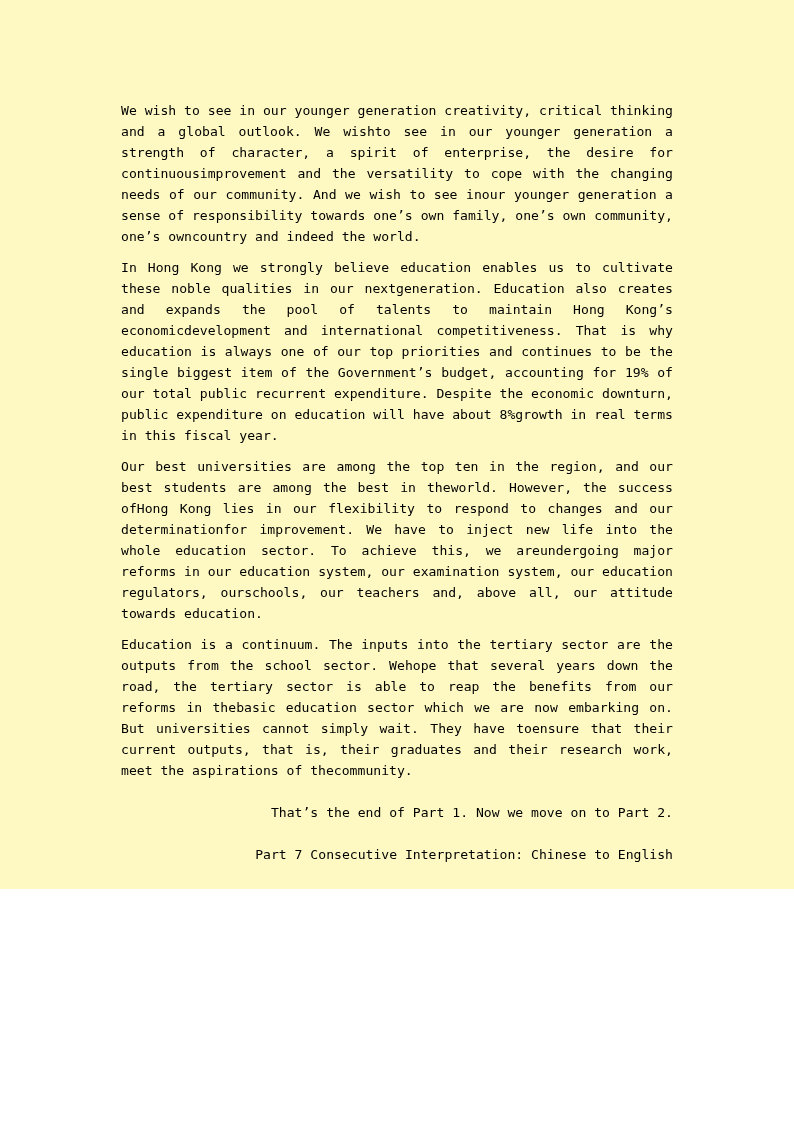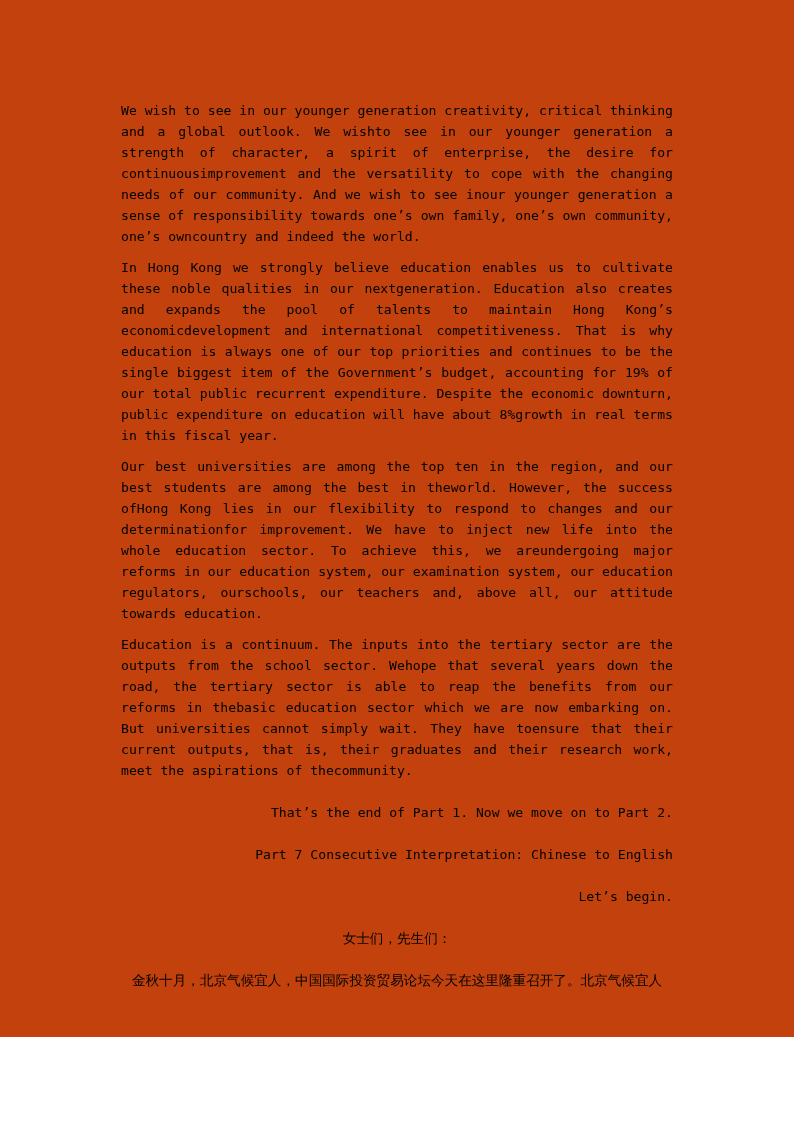--- a/index.html
+++ b/index.html
@@ -3,22 +3,22 @@
 <meta charset="utf-8">
 <style>
   html, body {
     margin: 0;
     padding: 0;
     background: #ffffff;
   }
   .page {
     position: relative;
     width: 794px;
-    height: 1037px;
-    background: #c2410c;
+    height: 889px;
+    background: #fef9c3;
     overflow: hidden;
     box-sizing: border-box;
   }
   .content {
     position: absolute;
     left: 121px;
     top: 100px;
     width: 552px;
   }
   p.para {

